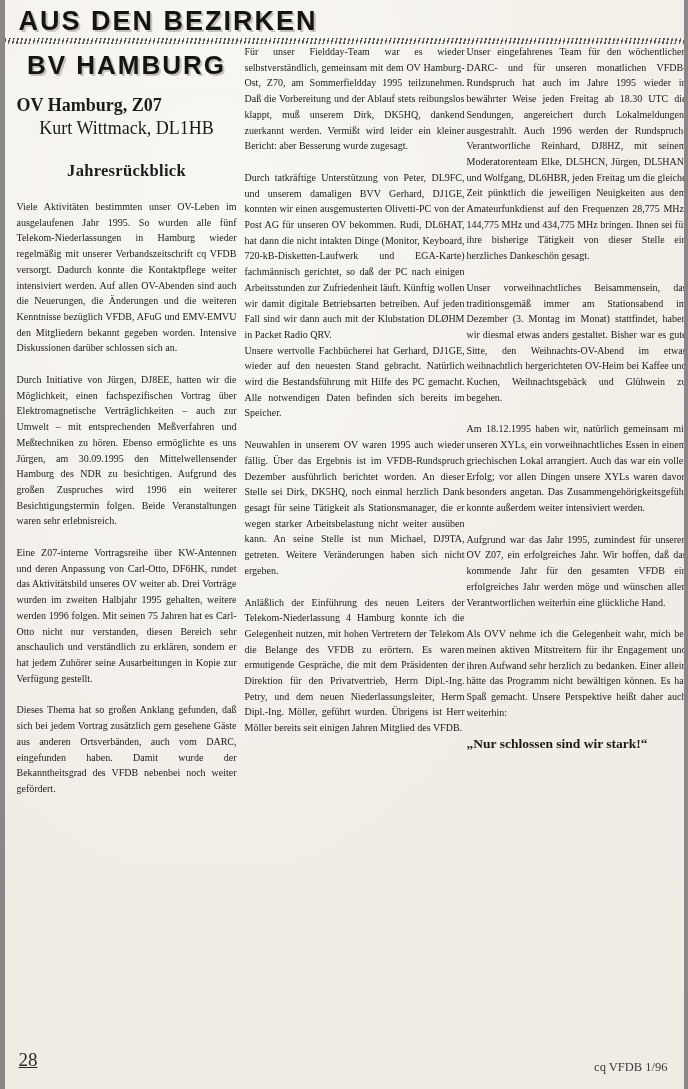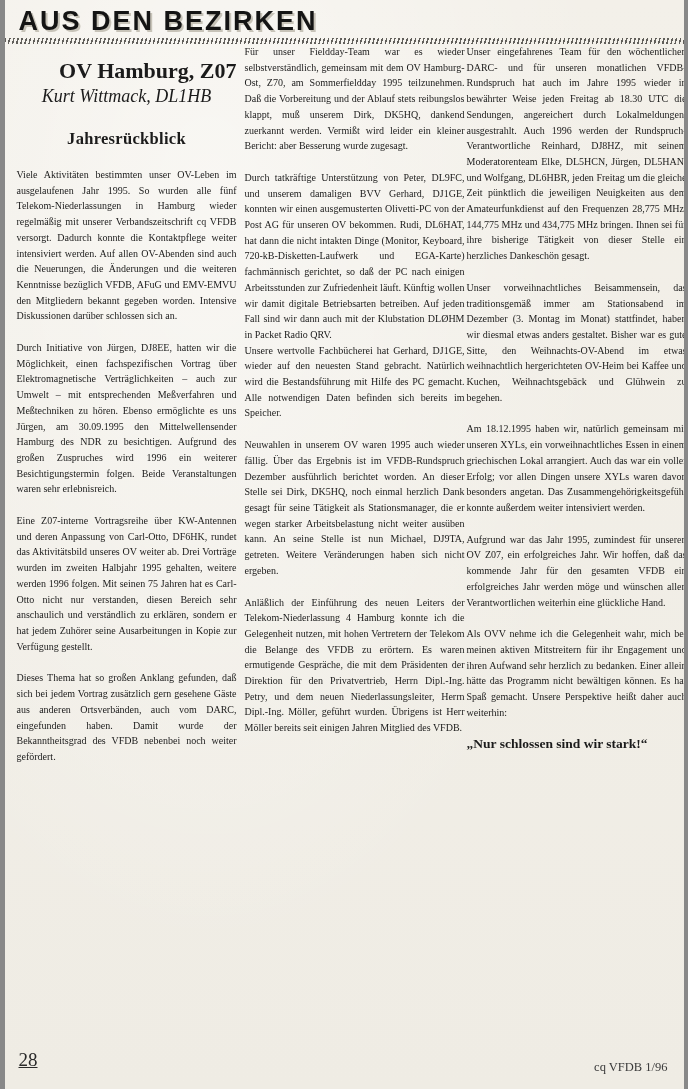--- a/index.html
+++ b/index.html
@@ -32,22 +32,22 @@
   .col1{left:12px;}
   .col2{left:240px;}
   .col3{left:462px;}
   .region-title{
     margin:6px 0 14px 0;text-align:center;
     font-family:"Liberation Sans", sans-serif;
     font-size:26px;font-weight:900;letter-spacing:2px;
     color:#141414;text-shadow:2px 2px 0 #c7c3b8;
     white-space:nowrap;
   }
-  .ov-title{margin:14px 0 0 0;text-align:right;font-size:22px;font-weight:bold;}
-  .byline{margin:2px 0 0 0;text-align:center;font-size:18px;font-style:italic;}
+  .ov-title{margin:14px 0 0 0;text-align:left;font-size:18px;font-weight:bold;}
+  .byline{margin:2px 0 0 0;text-align:center;font-size:18px;}
   .article-heading{margin:22px 0 18px 0;text-align:center;font-size:16.5px;font-weight:bold;letter-spacing:.3px;}
   p.body{
     margin:0 0 16px 0;
     font-size:10px;line-height:15.7px;
     text-align:justify;text-justify:inter-word;
     color:#1b1b1b;
   }
   p.body.tight{margin-top:-16px;}
   p.quote{
     margin:6px 0 0 0;font-size:13.5px;line-height:16px;
@@ -64,20 +64,21 @@
 </style>
 </head>
 <body>
 
 <div class="page">
 
   <h1 class="section-title">AUS DEN BEZIRKEN</h1>
   <div class="hatch-rule"></div>
 
   <div class="col col1">
+    <h2 class="region-title">BV HAMBURG</h2>
     <h3 class="ov-title">OV Hamburg, Z07</h3>
     <p class="byline">Kurt Wittmack, DL1HB</p>
     <h4 class="article-heading">Jahresrückblick</h4>
     <p class="body">Viele Aktivitäten bestimmten unser OV-Leben im ausgelaufenen Jahr 1995. So wurden alle fünf Telekom-Niederlassungen in Hamburg wieder regelmäßig mit unserer Verbandszeitschrift cq VFDB versorgt. Dadurch konnte die Kontaktpflege weiter intensiviert werden. Auf allen OV-Abenden sind auch die Neuerungen, die Änderungen und die weiteren Kenntnisse bezüglich VFDB, AFuG und EMV-EMVU den Mitgliedern bekannt gegeben worden. Intensive Diskussionen darüber schlossen sich an.</p>
     <p class="body">Durch Initiative von Jürgen, DJ8EE, hatten wir die Möglichkeit, einen fachspezifischen Vortrag über Elektromagnetische Verträglichkeiten – auch zur Umwelt – mit entsprechenden Meßverfahren und Meßtechniken zu hören. Ebenso ermöglichte es uns Jürgen, am 30.09.1995 den Mittelwellensender Hamburg des NDR zu besichtigen. Aufgrund des großen Zuspruches wird 1996 ein weiterer Besichtigungstermin folgen. Beide Veranstaltungen waren sehr erlebnisreich.</p>
     <p class="body">Eine Z07-interne Vortragsreihe über KW-Antennen und deren Anpassung von Carl-Otto, DF6HK, rundet das Aktivitätsbild unseres OV weiter ab. Drei Vorträge wurden im zweiten Halbjahr 1995 gehalten, weitere werden 1996 folgen. Mit seinen 75 Jahren hat es Carl-Otto nicht nur verstanden, diesen Bereich sehr anschaulich und verständlich zu erklären, sondern er hat jedem Zuhörer seine Ausarbeitungen in Kopie zur Verfügung gestellt.</p>
     <p class="body">Dieses Thema hat so großen Anklang gefunden, daß sich bei jedem Vortrag zusätzlich gern gesehene Gäste aus anderen Ortsverbänden, auch vom DARC, eingefunden haben. Damit wurde der Bekanntheitsgrad des VFDB nebenbei noch weiter gefördert.</p>
   </div>
 
   <div class="col col2">

